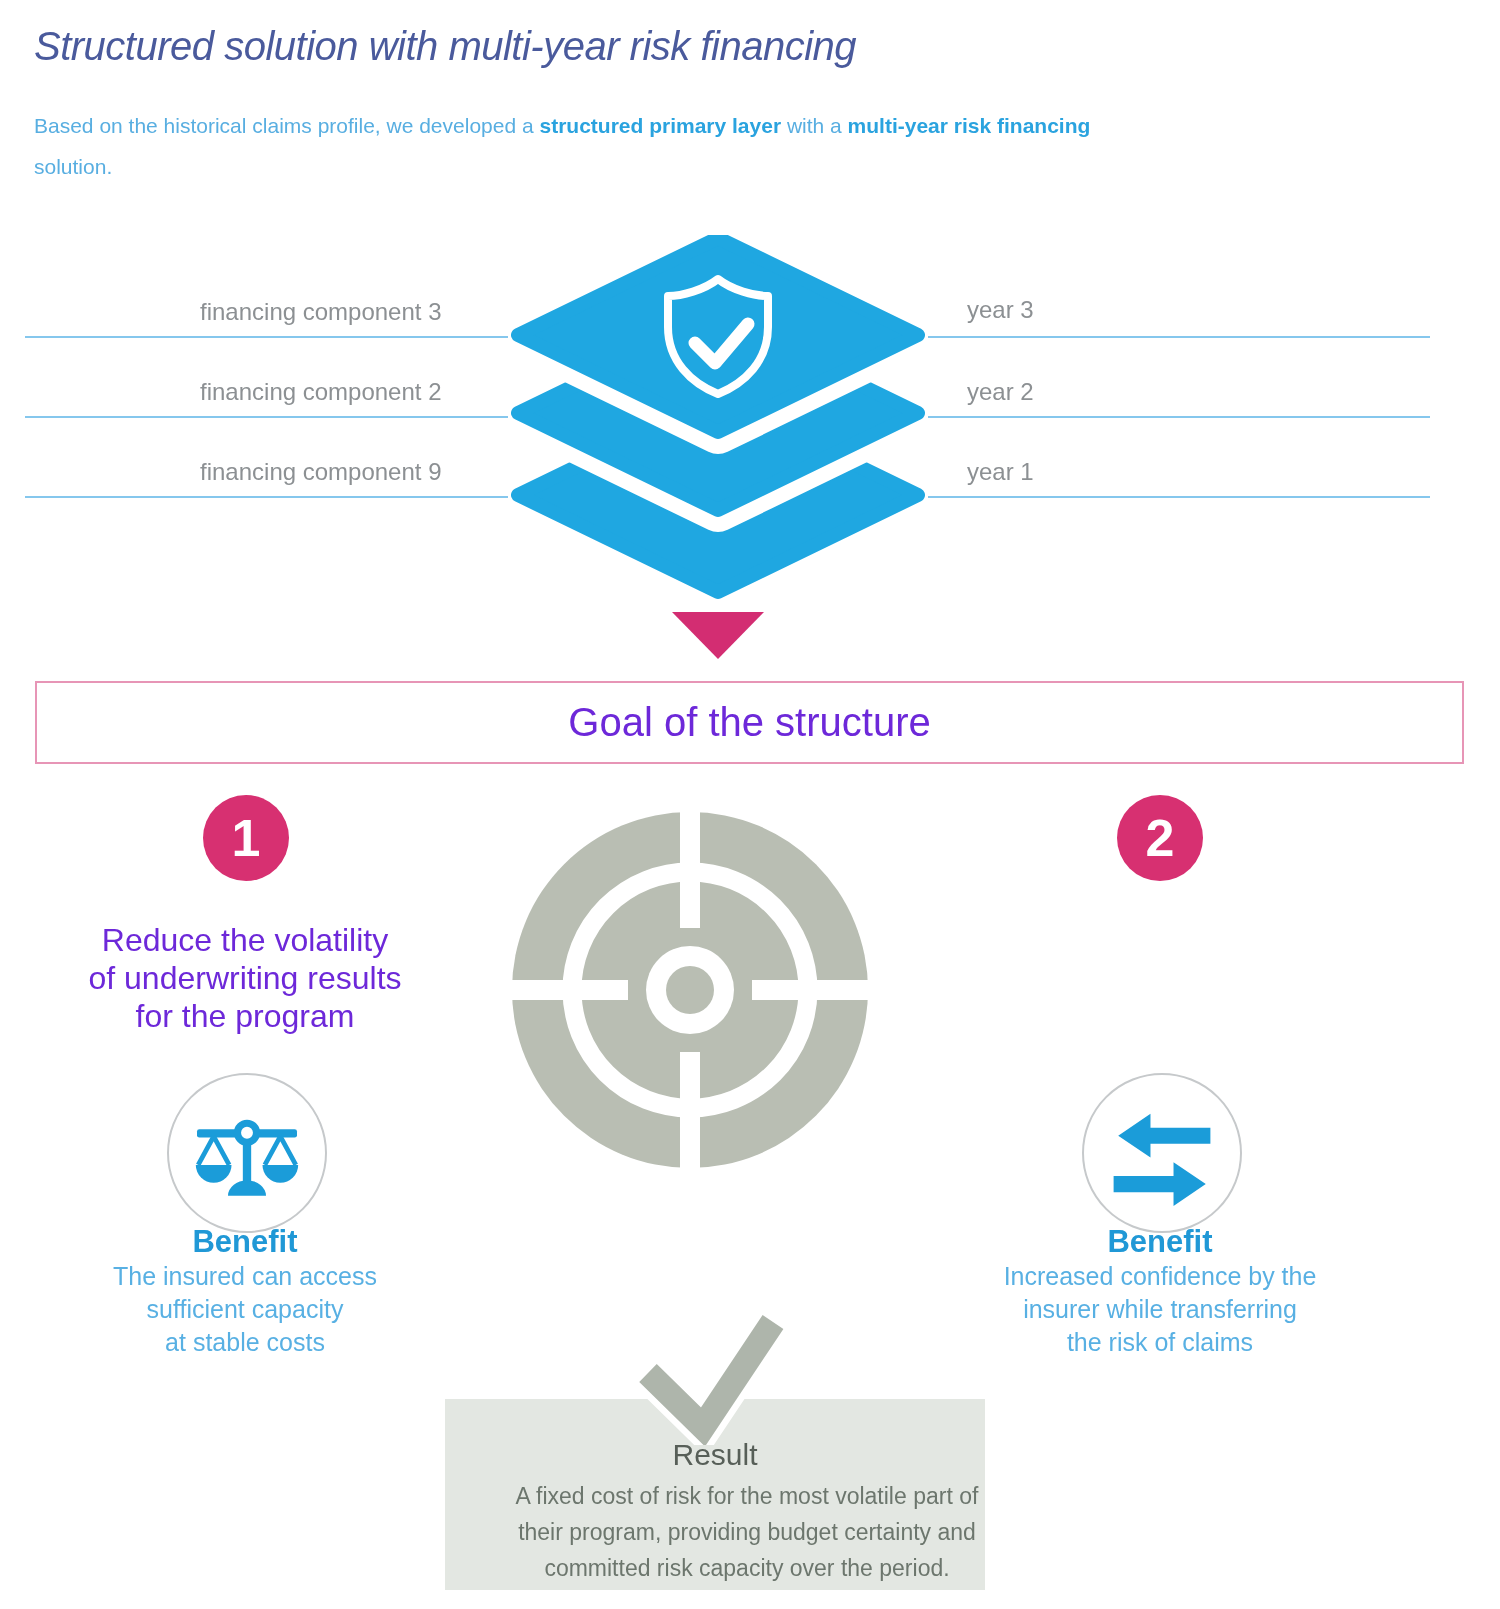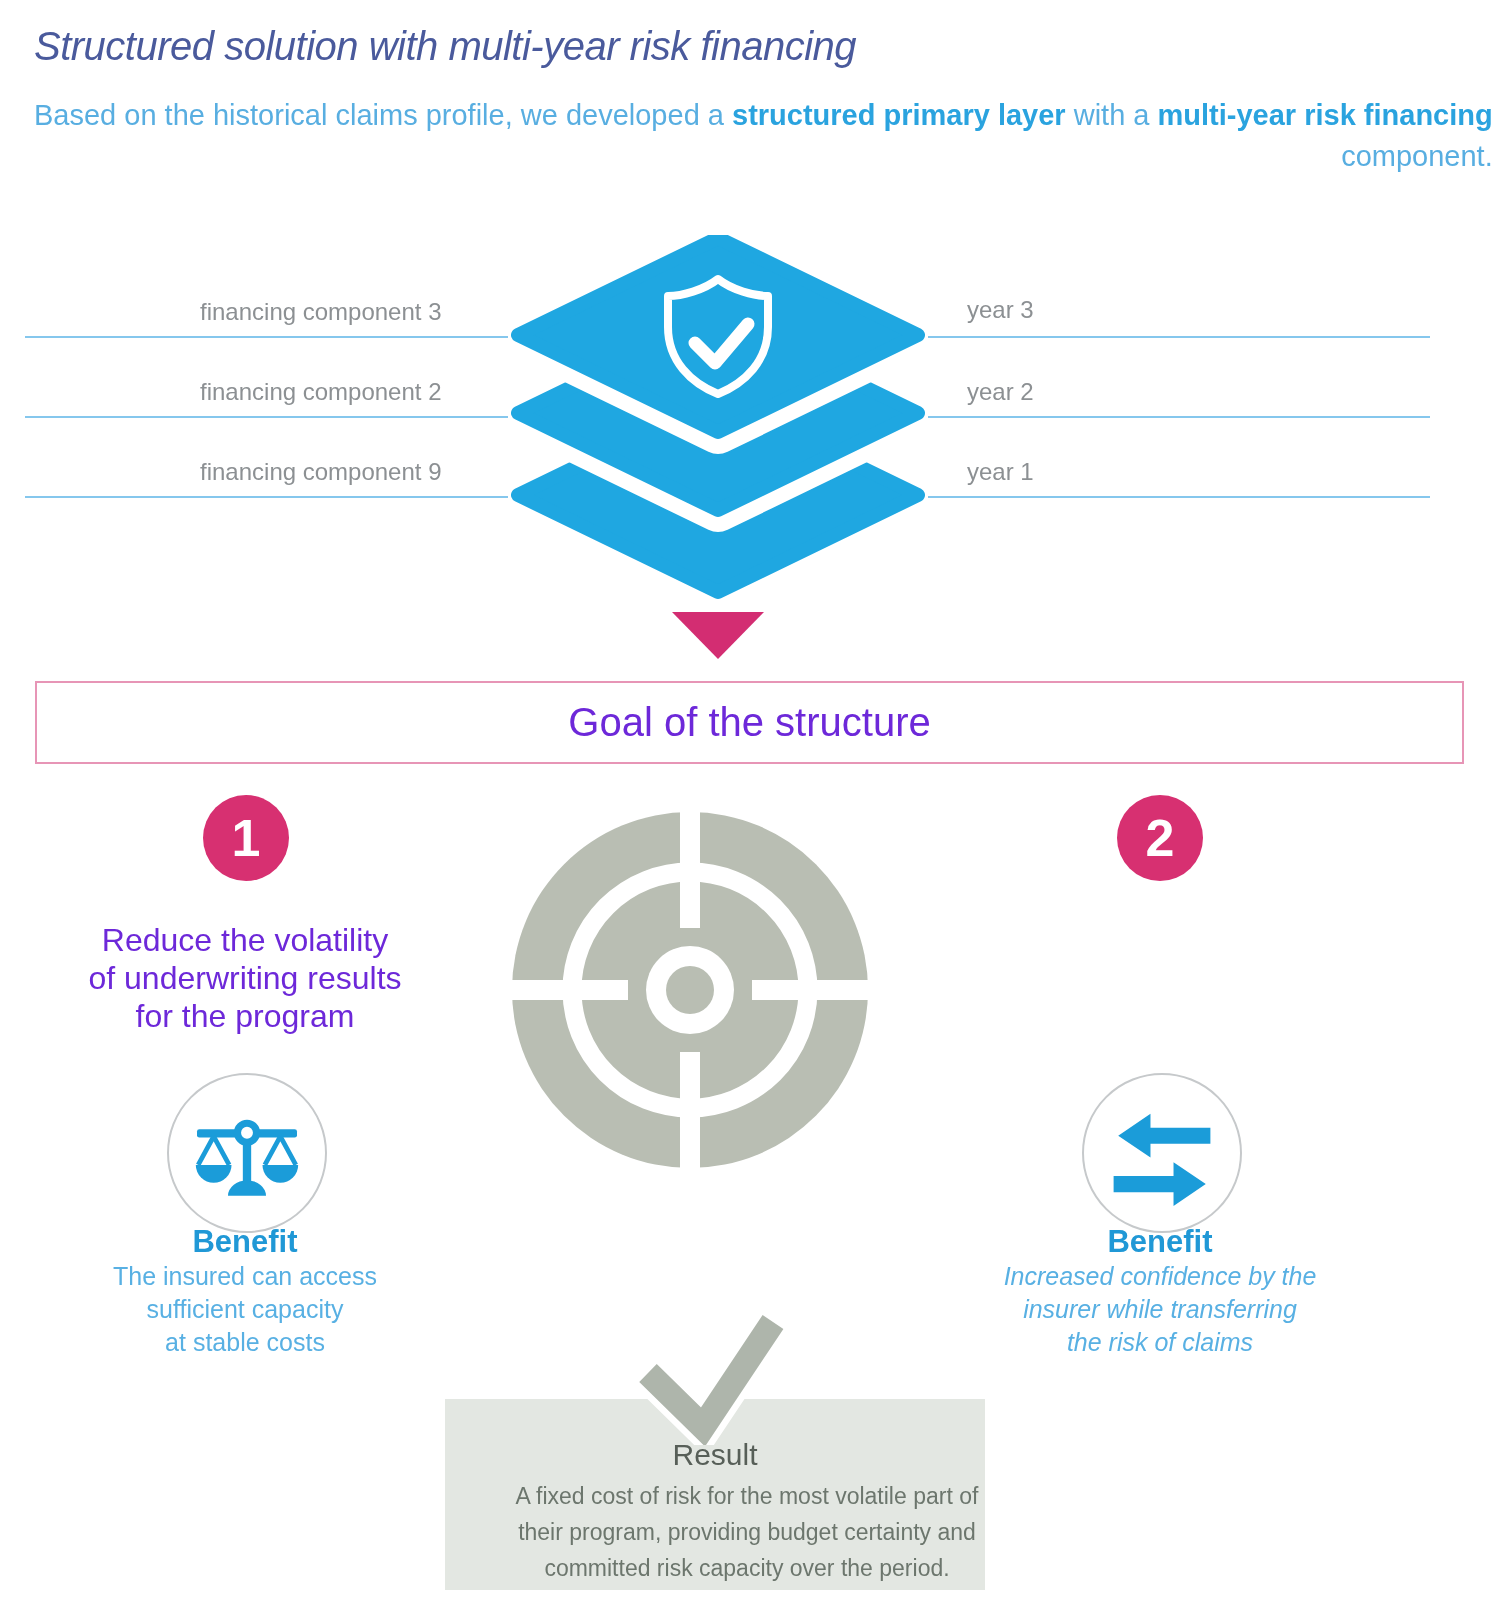--- a/index.html
+++ b/index.html
@@ -3,21 +3,21 @@
 <meta charset="utf-8">
 <style>
   html,body{margin:0;padding:0;background:#fff;}
   #page{
     position:relative;width:1500px;height:1609px;background:#ffffff;
     font-family:"Liberation Sans","DejaVu Sans",sans-serif;overflow:hidden;
   }
   .abs{position:absolute;}
   
   #title{left:34px;top:24px;font-size:40px;letter-spacing:-0.5px;color:#4A5A9C;font-weight:400;white-space:nowrap;font-style:italic;}
-  #intro{left:34px;top:95px;font-size:29px;line-height:41px;color:#58AEE1;text-align:right;}
+  #intro{left:34px;top:105px;font-size:21px;line-height:41px;color:#58AEE1;}
   #intro .ln{white-space:nowrap;}
   #intro b{color:#2AA3DF;font-weight:700;}
   
   .row-line{height:2px;background:#85C7ED;left:25px;width:1405px;z-index:1;}
   .row-label{font-size:24px;color:#8C9093;white-space:nowrap;z-index:1;}
   
   #stack{left:508px;top:235px;z-index:2;}
   
   #down-tri{left:672px;top:612px;width:0;height:0;
     border-left:46px solid transparent;border-right:46px solid transparent;
@@ -40,36 +40,36 @@
   
   .benefit-circle{width:156px;height:156px;border:2px solid #C6C9CB;border-radius:50%;background:#fff;
     display:flex;align-items:center;justify-content:center;}
   #bc1{left:167px;top:1073px;}
   #bc2{left:1082px;top:1073px;}
   .benefit-title{font-size:31px;font-weight:700;color:#2098D6;text-align:center;}
   #bt1{left:95px;top:1224px;width:300px;}
   #bt2{left:1010px;top:1224px;width:300px;}
   .benefit-body{font-size:25px;line-height:33px;color:#58B0E3;text-align:center;}
   #bb1{left:45px;top:1260px;width:400px;}
-  #bb2{left:960px;top:1260px;width:400px;font-style:italic;}
+  #bb2{left:960px;top:1260px;width:400px;}
   
   #result-box{left:445px;top:1399px;width:540px;height:191px;background:#E3E7E2;z-index:1;}
   #check{left:615px;top:1305px;z-index:2;}
   #result-title{left:445px;top:1438px;width:540px;text-align:center;font-size:30px;font-weight:400;color:#575F58;z-index:3;}
   #result-body{left:445px;top:1478px;width:604px;text-align:center;font-size:23px;line-height:36px;color:#6C766D;z-index:3;}
 </style>
 </head>
 <body>
 
 <div id="page">
 
   <div class="abs" id="title">Structured solution with multi-year risk financing</div>
   <div class="abs" id="intro">
     <div class="ln"><span>Based on the historical claims profile, we developed a </span><b>structured primary layer</b><span> with a </span><b>multi-year risk financing</b></div>
-    <div class="ln">component.</div>
+    <div class="ln">solution.</div>
   </div>
 
   <div class="abs row-line" style="top:336px;"></div>
   <div class="abs row-line" style="top:416px;"></div>
   <div class="abs row-line" style="top:496px;"></div>
 
   <div class="abs row-label" style="left:200px;top:298px;">financing component 3</div>
   <div class="abs row-label" style="left:200px;top:378px;">financing component 2</div>
   <div class="abs row-label" style="left:200px;top:458px;">financing component 9</div>
   <div class="abs row-label" style="left:967px;top:296px;">year 3</div>

